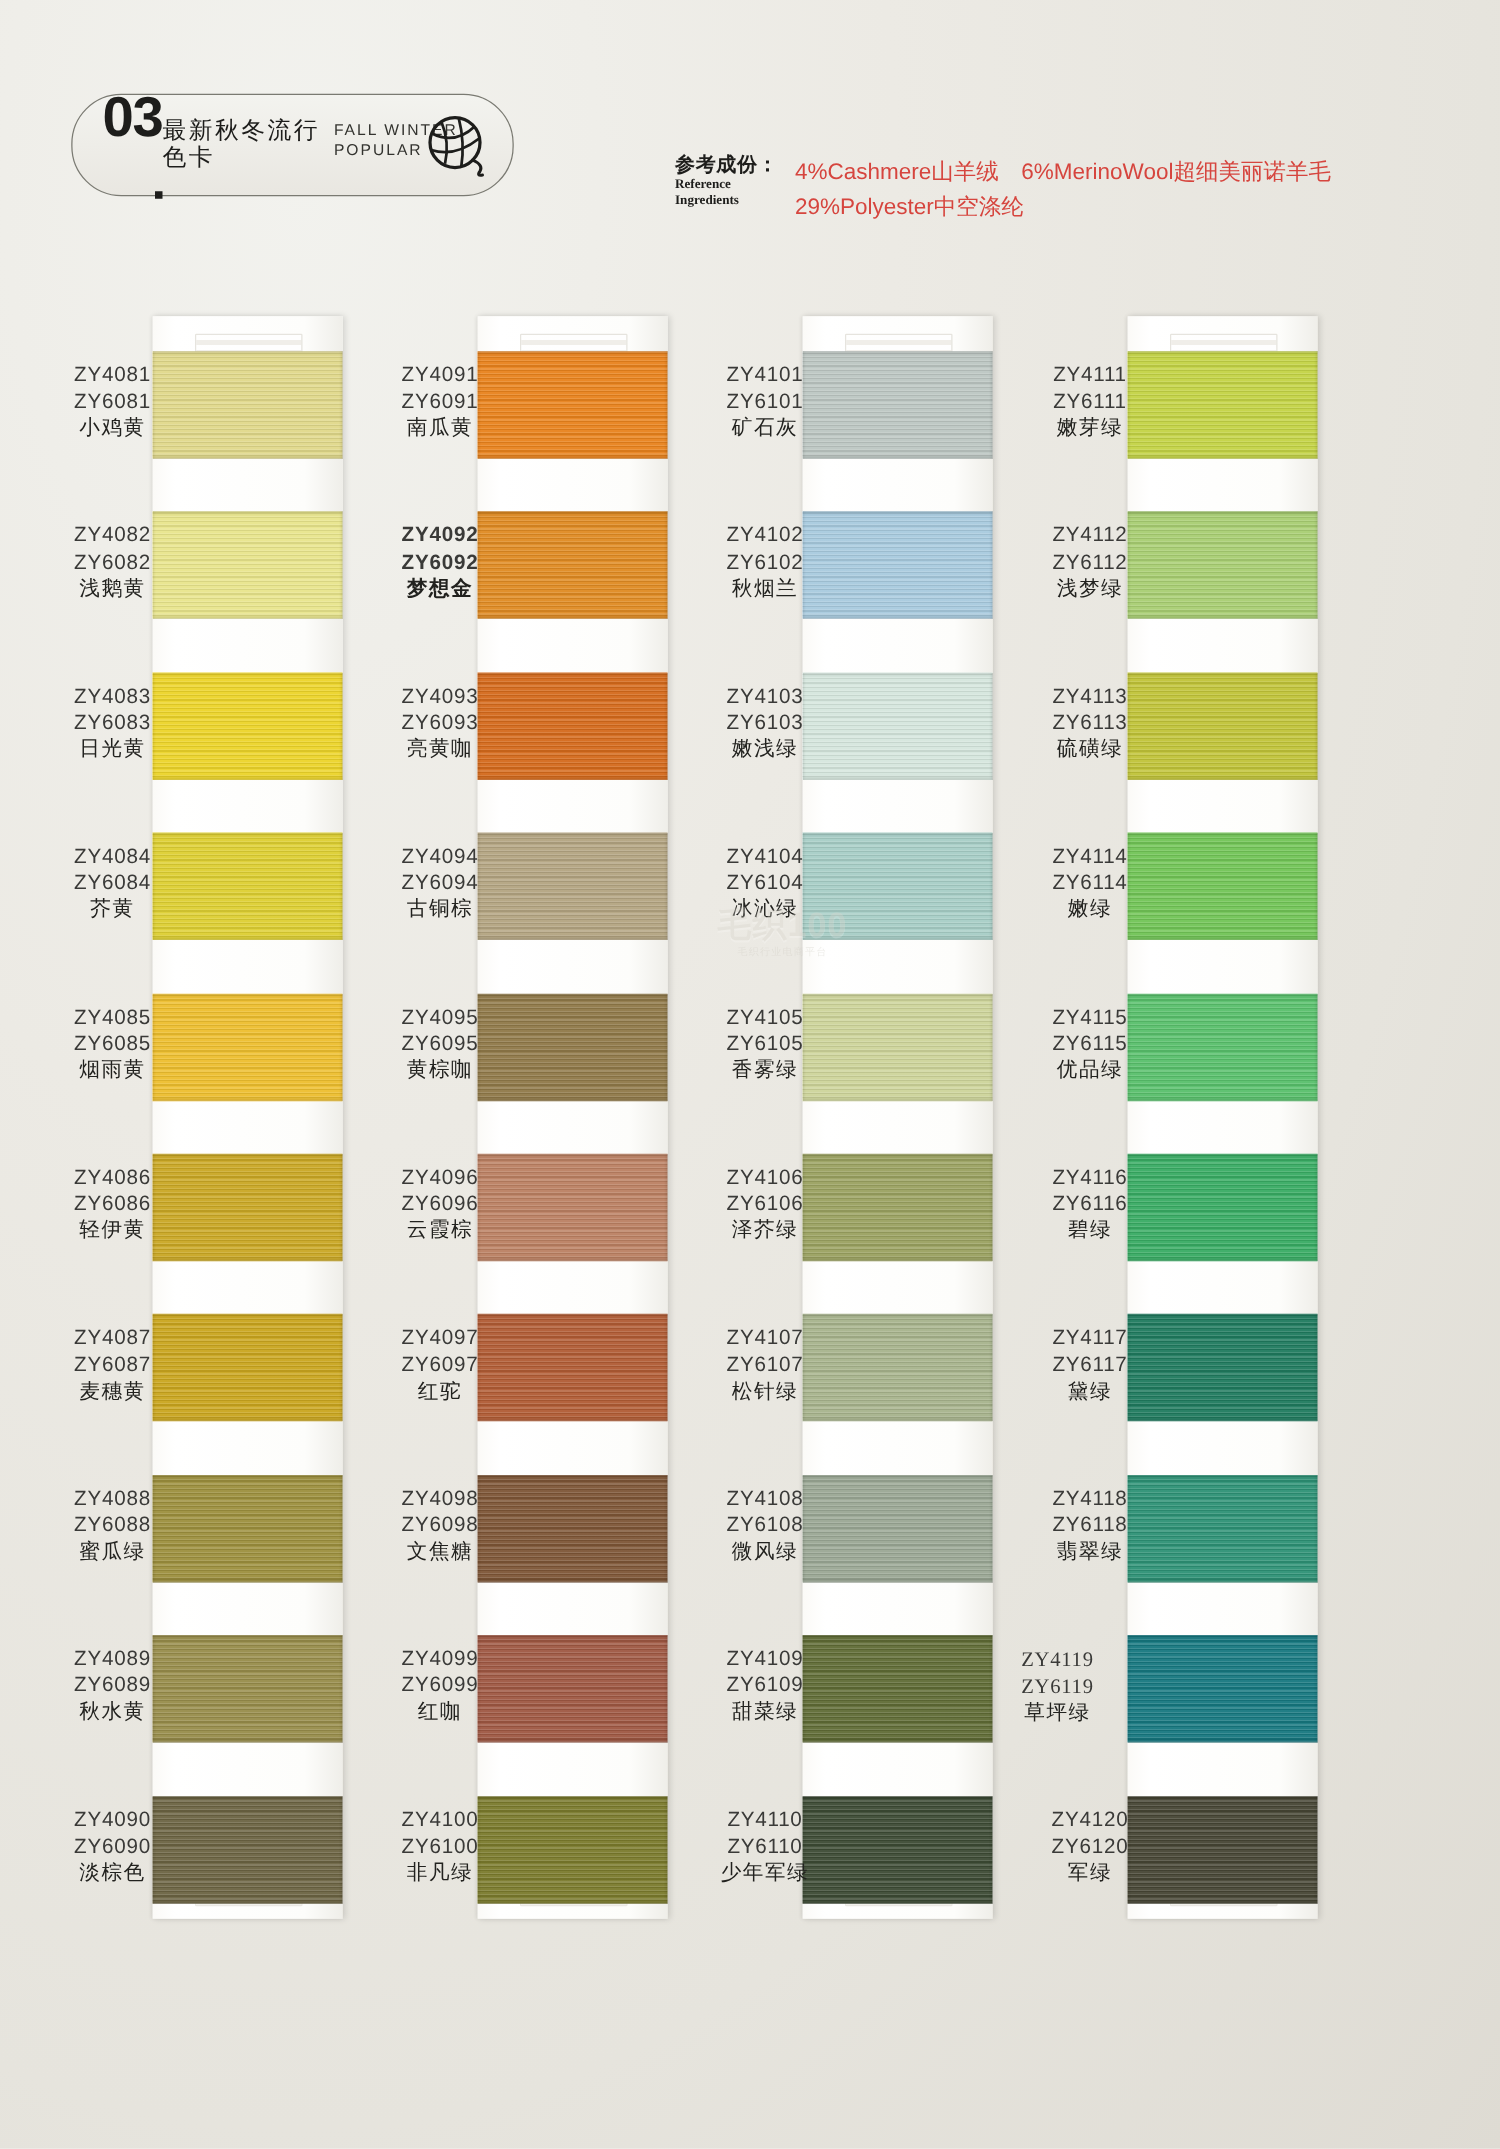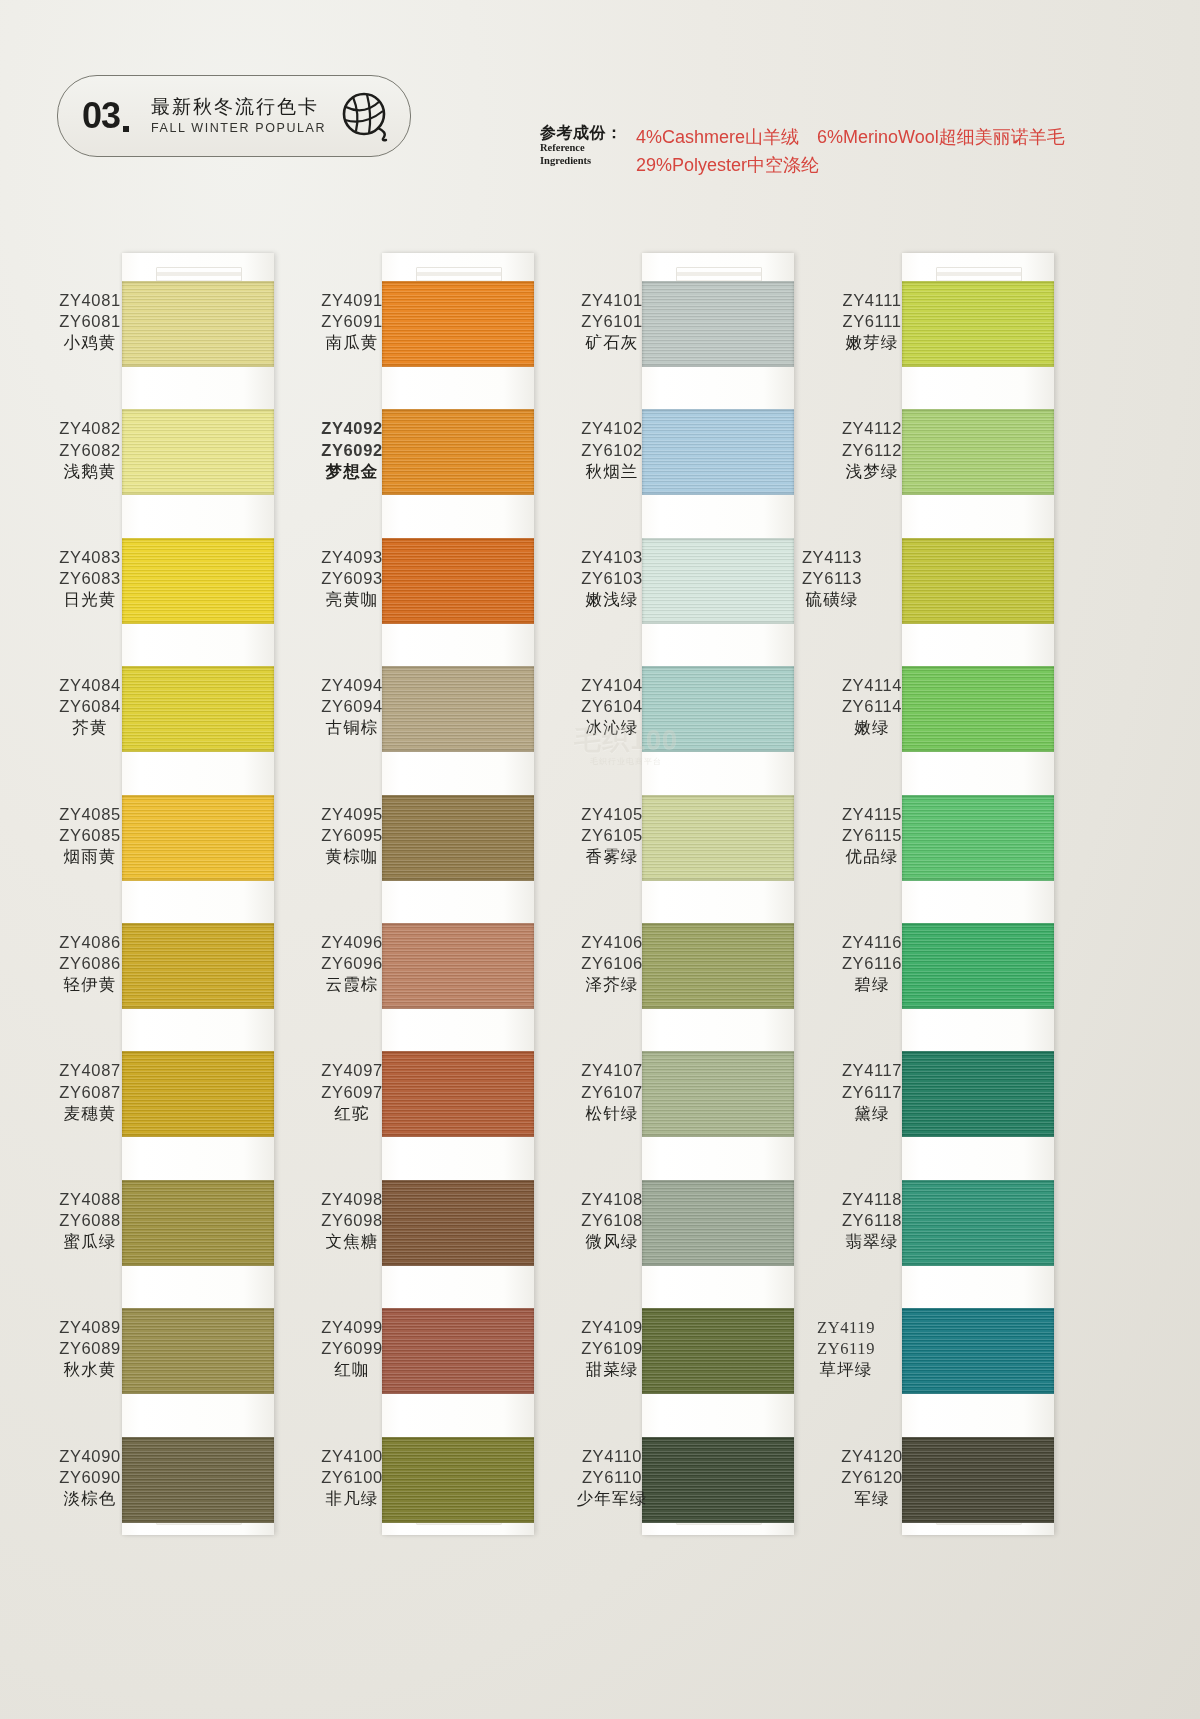--- a/index.html
+++ b/index.html
@@ -15,28 +15,28 @@
   
   .header{position:absolute;left:0;top:0;width:1200px;height:235px;}
 
   .badge{
     position:absolute;left:57px;top:75px;width:352px;height:80px;
     border:1.6px solid #7a7a72;border-radius:40px;
     display:flex;align-items:center;
     background:linear-gradient(180deg,#f3f3ef 0%,#e9e7e1 100%);
   }
   .badge-num{
-    font-size:36px;font-weight:bold;color:#1d1d1b;letter-spacing:-1px;
+    font-size:45px;font-weight:bold;color:#1d1d1b;letter-spacing:-1px;
     margin-left:24px;line-height:1;font-family:"Liberation Sans",sans-serif;text-align:right;
   }
   .badge-dot{
     width:6px;height:6px;background:#1d1d1b;display:inline-block;
     margin-left:3px;margin-bottom:2px;vertical-align:bottom;
   }
-  .badge-txt{margin-left:22px;display:flex;flex-direction:column;justify-content:center;}
+  .badge-txt{margin-left:0;display:flex;flex-direction:row;justify-content:center;}
   .badge-cn{font-size:19px;color:#1d1d1b;letter-spacing:2px;line-height:1.15;}
   .badge-en{font-size:12.5px;color:#33332f;letter-spacing:1.6px;line-height:1.3;margin-top:2px;}
   .yarn-icon{position:absolute;right:18px;top:14px;}
 
   .spec{position:absolute;left:540px;top:72px;width:640px;}
   .spec-row{display:flex;align-items:flex-end;gap:9px;}
   .nm-chip{
     background:#8e2230;color:#f6ece4;border-radius:7px;
     font-family:"Liberation Serif","DejaVu Serif",serif;
     font-weight:bold;font-size:27px;letter-spacing:0px;
@@ -331,21 +331,21 @@
           <div class="code">ZY6111</div>
           <div class="nm">嫩芽绿</div>
         </div>
         <div class="sw" title="ZY4112 浅梦绿" style="top: 174.4px; left: 902px; background-color: rgb(168, 206, 114);"></div>
         <div class="lbl" style="left: 812px; top: 183.4px;">
           <div class="code">ZY4112</div>
           <div class="code">ZY6112</div>
           <div class="nm">浅梦绿</div>
         </div>
         <div class="sw" title="ZY4113 硫磺绿" style="top: 302.8px; left: 902px; background-color: rgb(192, 195, 56);"></div>
-        <div class="lbl" style="left: 772px; top: 311.8px;">
+        <div class="lbl" style="left: 812px; top: 311.8px;">
           <div class="code">ZY4113</div>
           <div class="code">ZY6113</div>
           <div class="nm">硫磺绿</div>
         </div>
         <div class="sw" title="ZY4114 嫩绿" style="top: 431.2px; left: 902px; background-color: rgb(113, 196, 86);"></div>
         <div class="lbl" style="left: 812px; top: 440.2px;">
           <div class="code">ZY4114</div>
           <div class="code">ZY6114</div>
           <div class="nm">嫩绿</div>
         </div>

